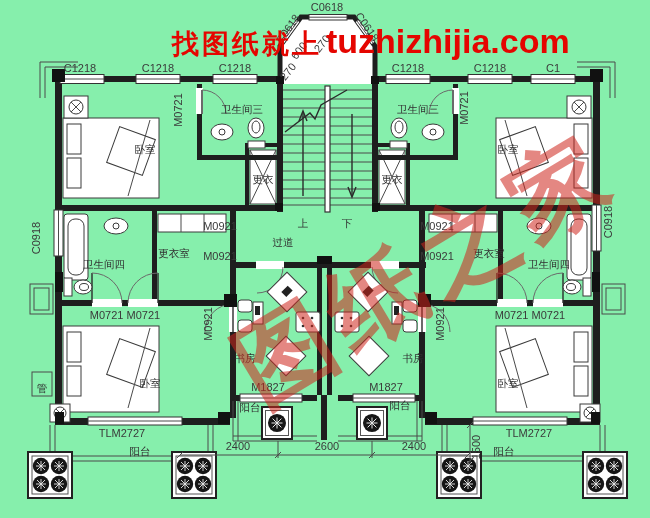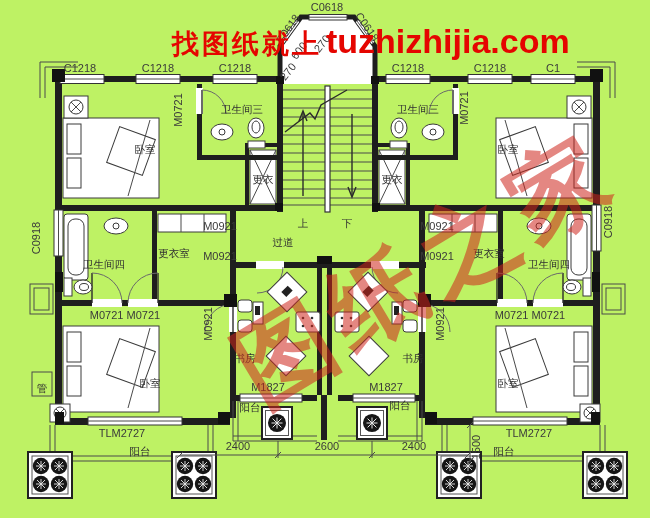--- a/index.html
+++ b/index.html
@@ -1,16 +1,16 @@
 <!DOCTYPE html>
 <html><head>
 <meta charset="utf-8">
 <style>
   html,body{margin:0;padding:0;background:#fff;}
-  .stage{position:relative;width:650px;height:518px;background:#bef264;overflow:hidden;
+  .stage{position:relative;width:650px;height:518px;background:#86efac;overflow:hidden;
          font-family:"Liberation Sans",sans-serif;}
   .stage svg{position:absolute;left:0;top:0;}
   .brand{position:absolute;left:172px;top:24px;white-space:nowrap;z-index:5;line-height:1;}
   .brand-cn{font-family:"DejaVu Serif",serif;font-weight:bold;font-size:27px;color:#e50500;letter-spacing:3px;margin-top:20px;}
   .brand-dm{font-family:"Liberation Sans",sans-serif;font-weight:bold;font-size:34px;color:#e50500;margin-left:4px;}
   .wm{position:absolute;left:244px;top:330px;z-index:4;white-space:nowrap;line-height:1;
       transform:rotate(-31deg);transform-origin:0 50%;
       font-family:"DejaVu Serif",serif;font-weight:bold;font-size:96px;
       color:rgba(206,36,28,0.55);letter-spacing:10px;pointer-events:none;}
   

